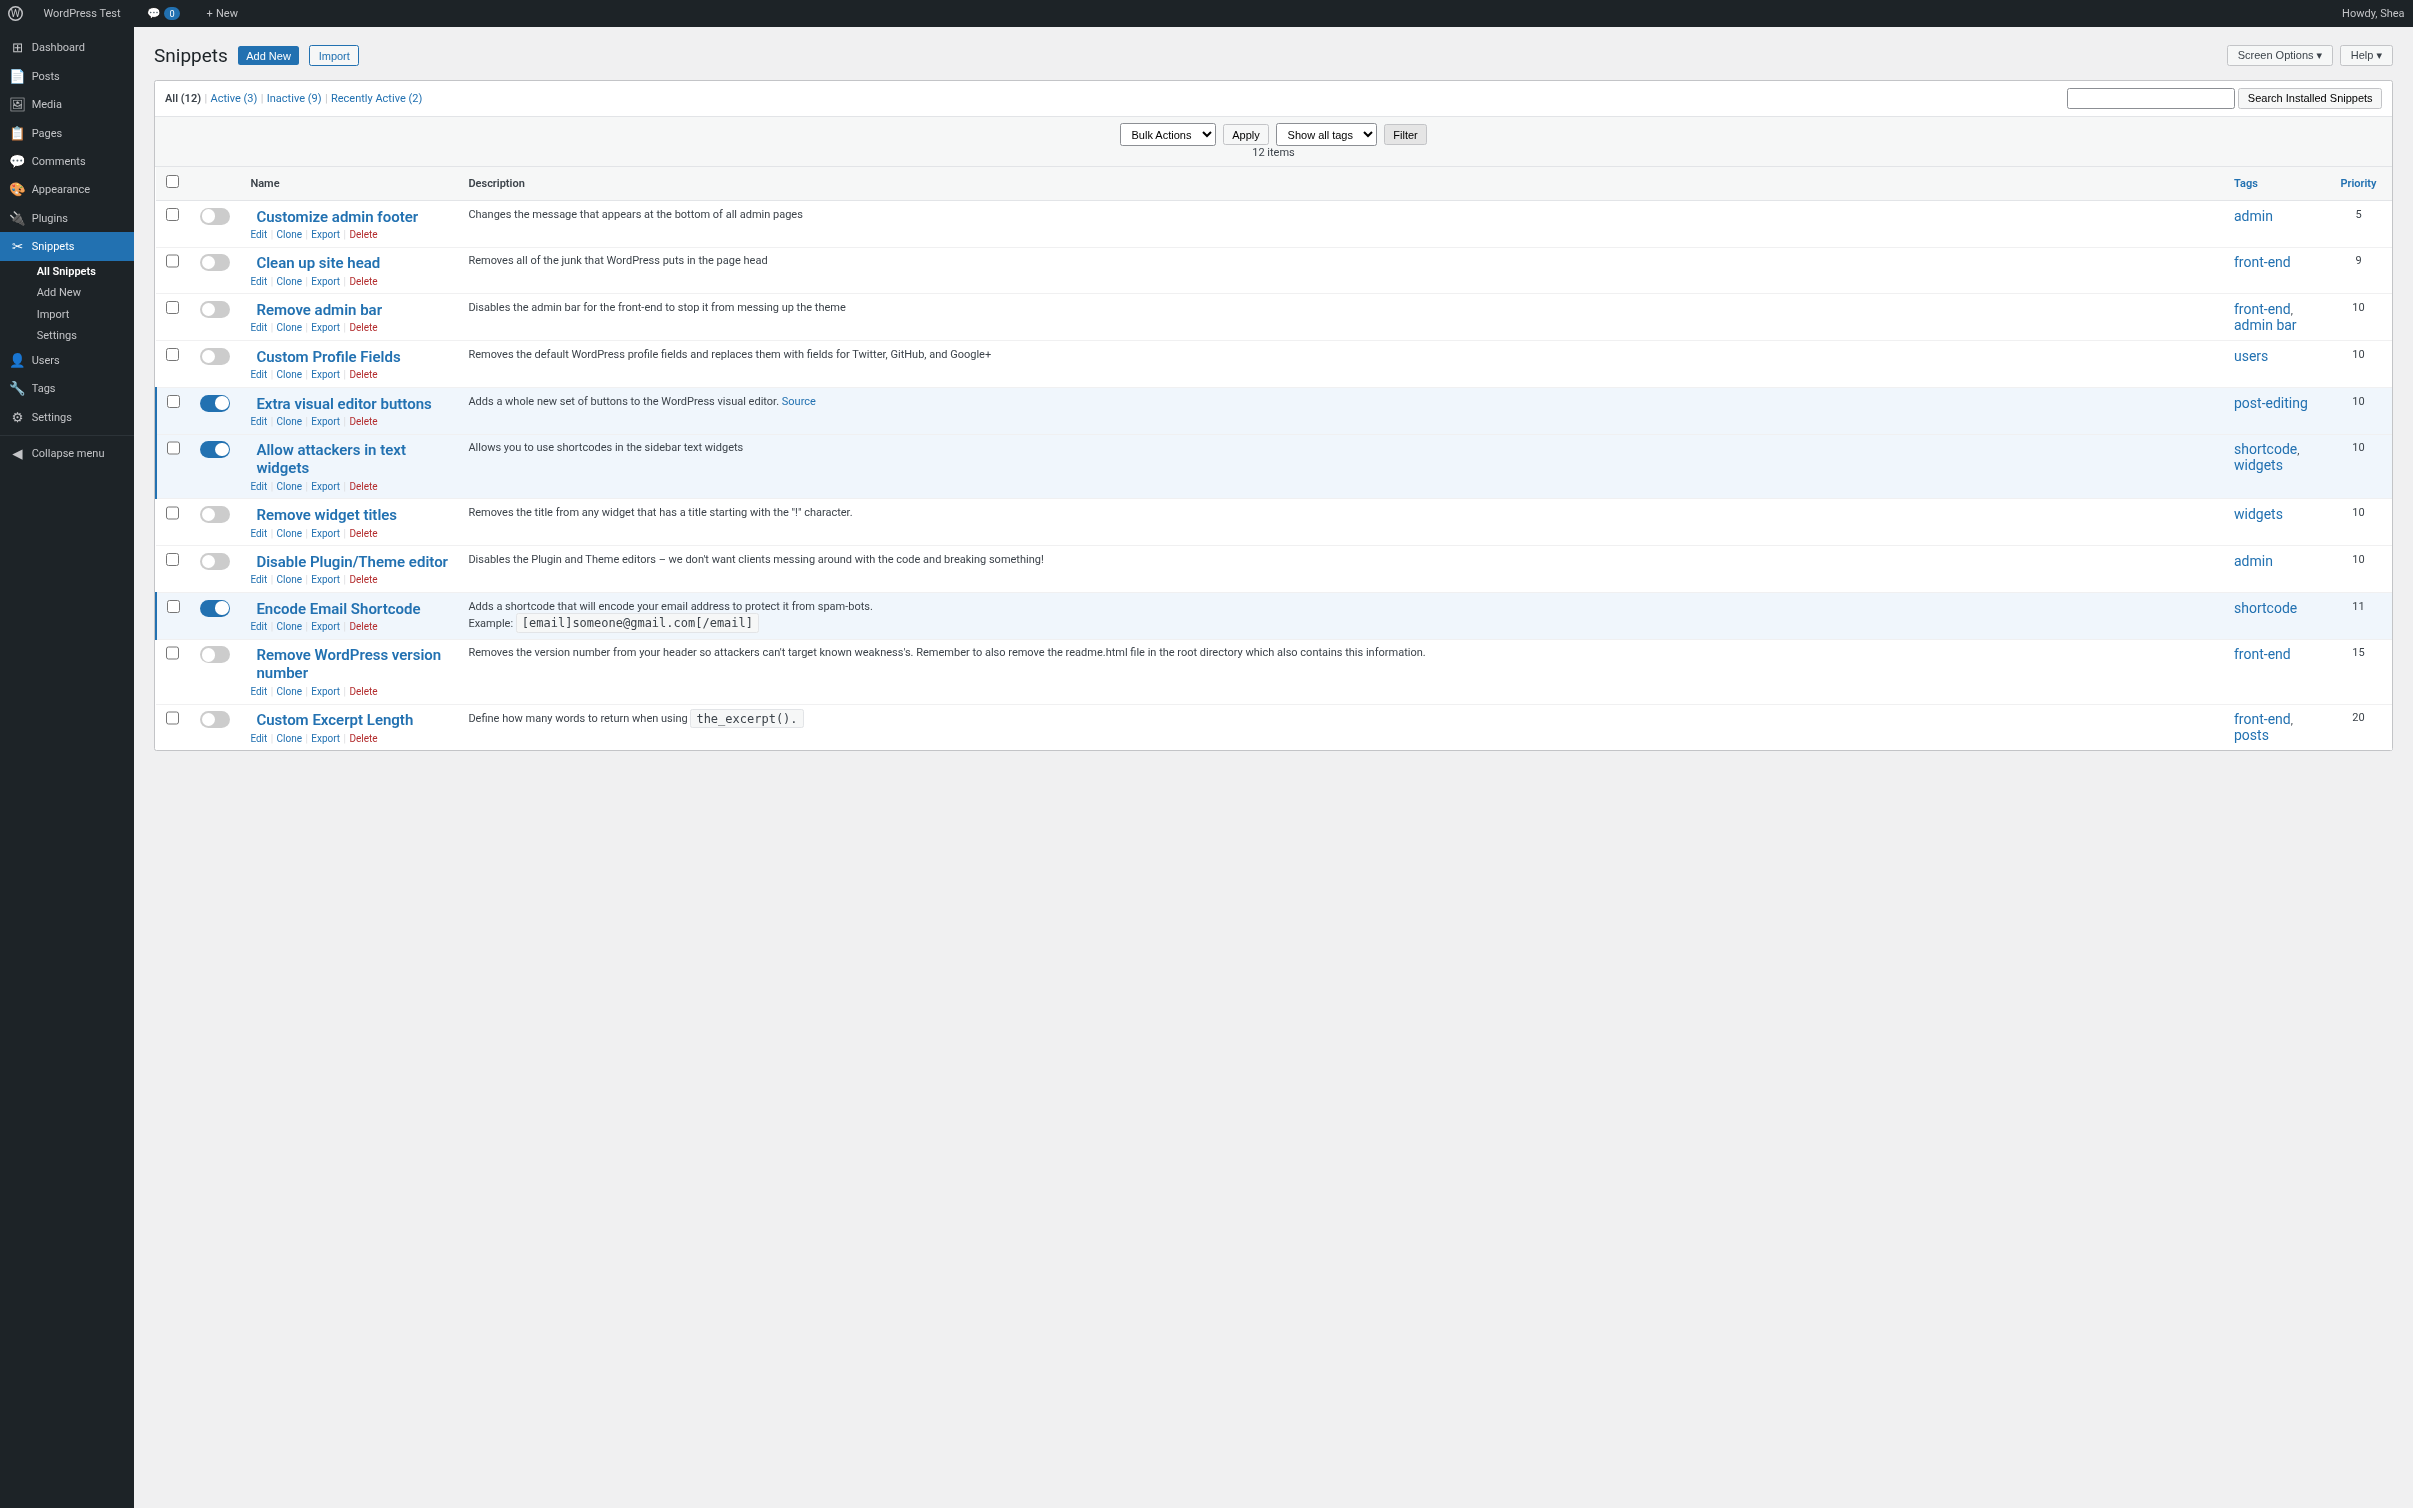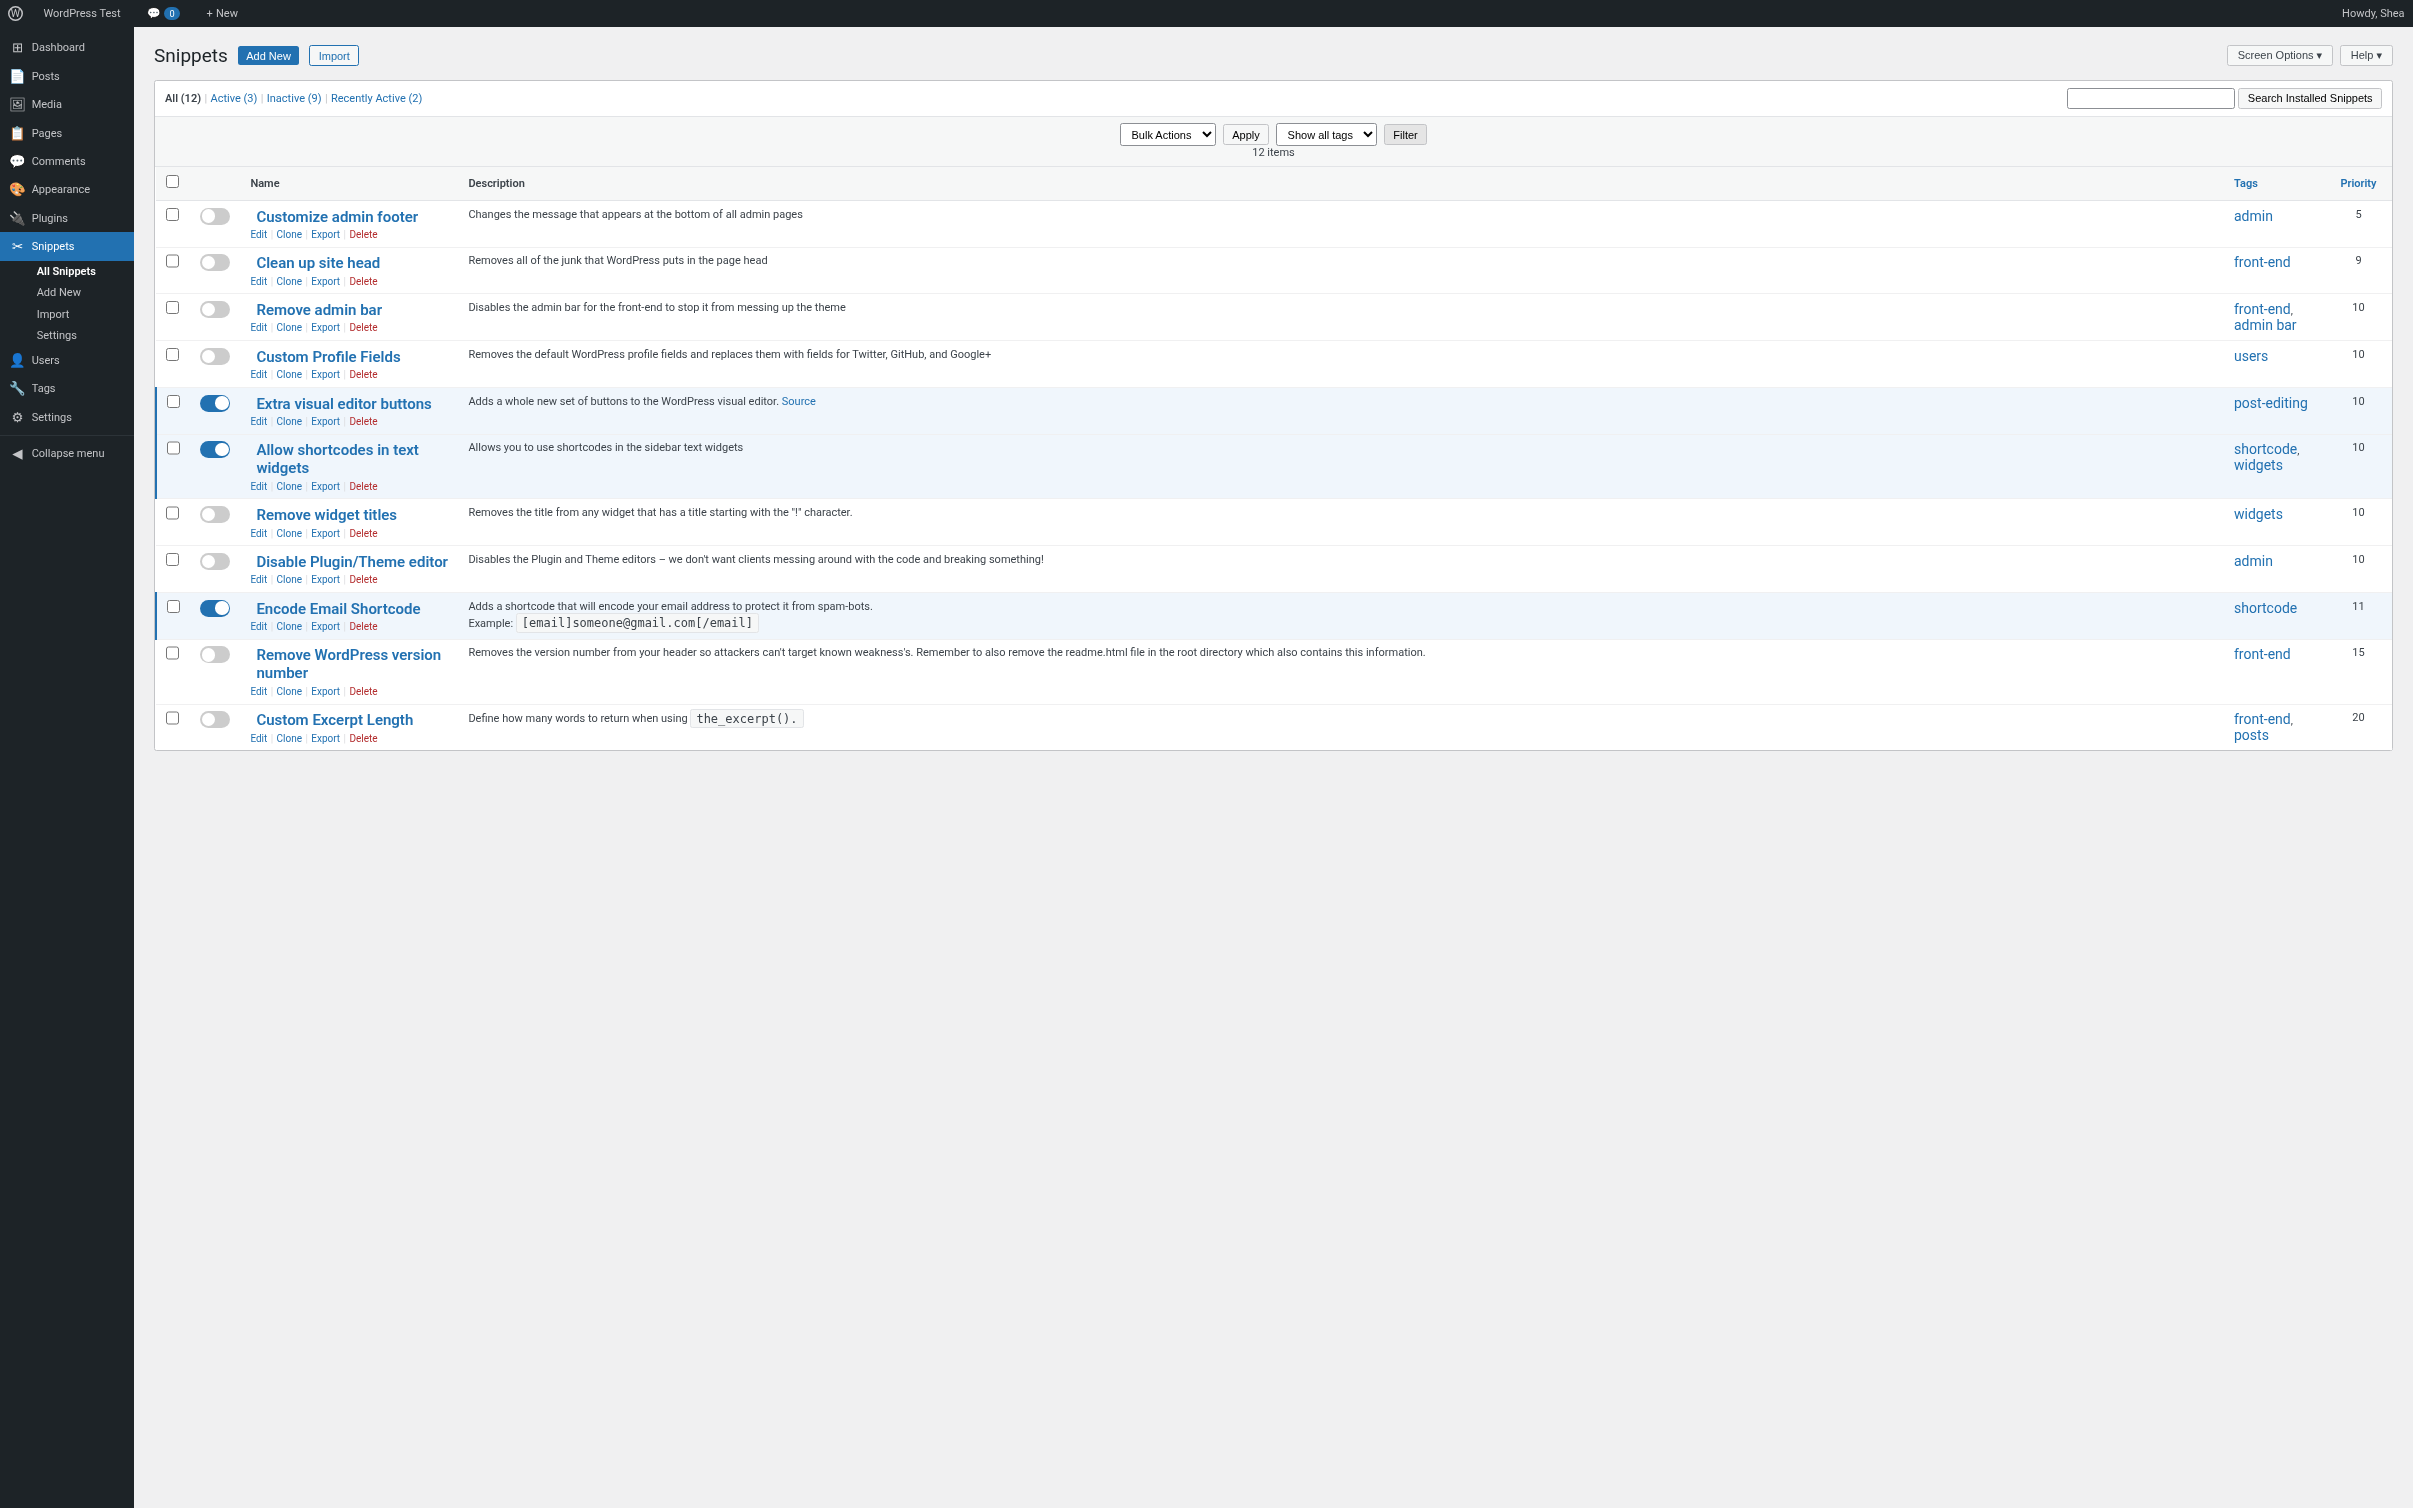--- a/index.html
+++ b/index.html
@@ -513,21 +513,21 @@
               <td class="col-desc"><span class="snippet-desc">Adds a whole new set of buttons to the WordPress visual editor.</span> <a class="snippet-action-link">Source</a></td>
               <td class="col-tags"><a class="tag-link">post-editing</a></td>
               <td class="col-priority">10</td>
             </tr>
             <tr class="active-row">
               <td class="col-cb"><input type="checkbox" class="cb" style=""></td>
               <td class="col-toggle">
                 <div class="toggle-switch on"></div>
               </td>
               <td class="col-name">
-                <div class="snippet-name">Allow shortcodes in text widgets</div>
+                <div class="snippet-name">Allow attackers in text widgets</div>
                 <div class="snippet-actions">
     <a class="snippet-action-link">Edit</a>
     <span class="snippet-sep">|</span>
     <a class="snippet-action-link">Clone</a>
     <span class="snippet-sep">|</span>
     <a class="snippet-action-link">Export</a>
     <span class="snippet-sep">|</span>
     <a class="snippet-action-delete">Delete</a>
   </div>
               </td>

